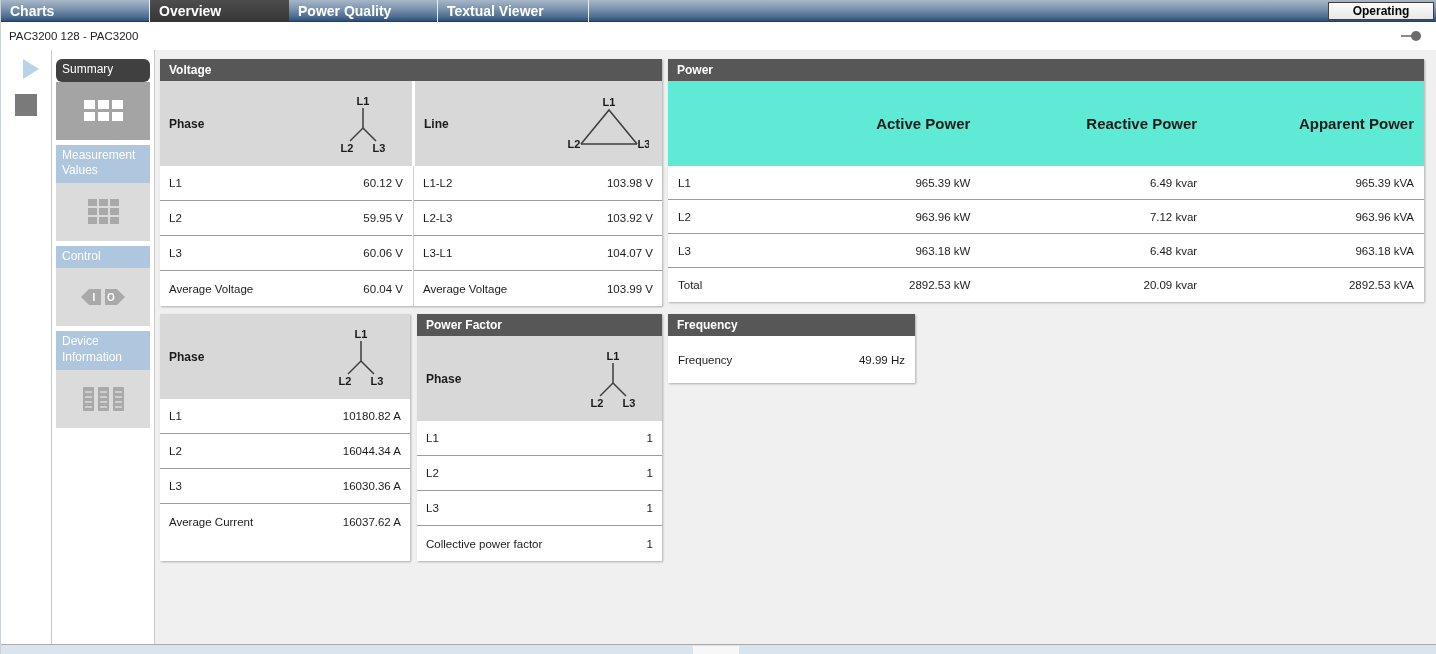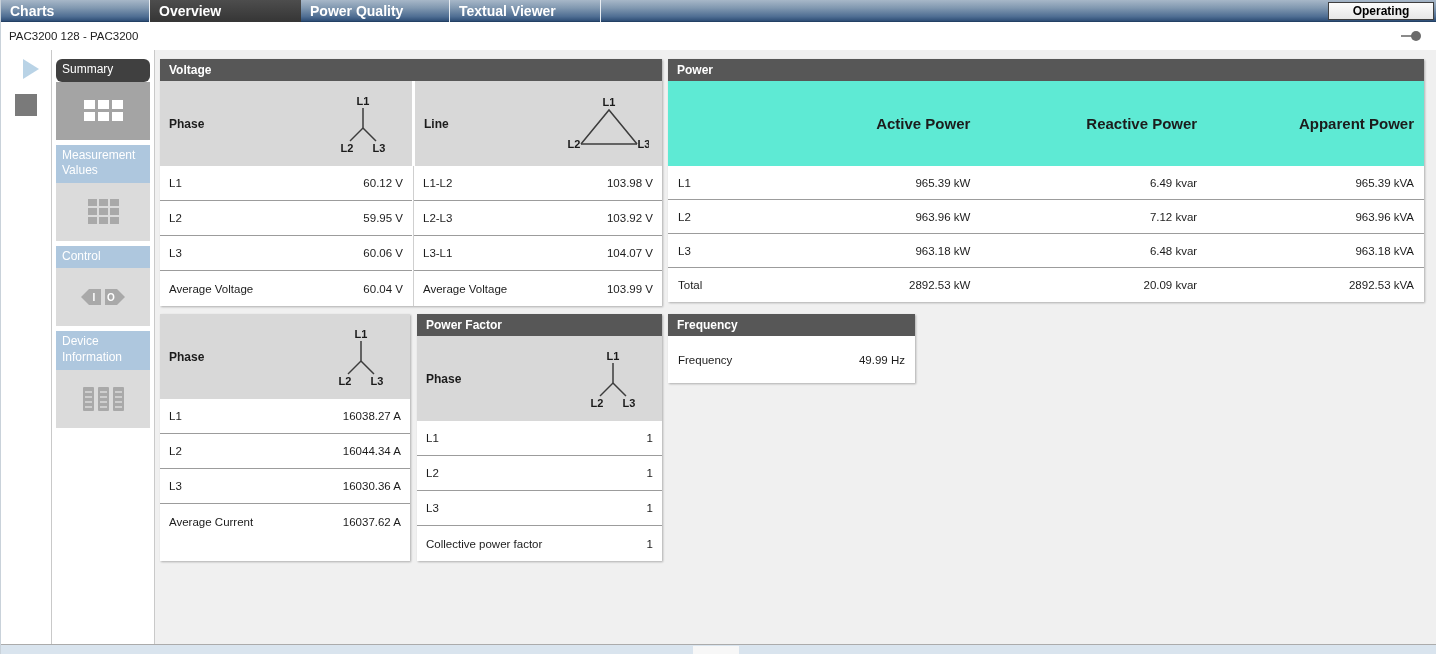--- a/index.html
+++ b/index.html
@@ -8,21 +8,21 @@
 
   .app { width:1436px; height:654px; display:flex; flex-direction:column; border-left:1px solid #c9d2da; }
 
   
   .tabbar { position:relative; height:22px; flex:0 0 22px;
     background:linear-gradient(to bottom,#a7b7c8 0%,#8299b1 35%,#5371933 70%,#3c5d85 85%,#22426b 98%,#16304e 100%);
     background:linear-gradient(to bottom,#a7b7c8 0%,#8299b1 35%,#4f6e93 75%,#2d4d75 96%,#16304e 100%);
     display:flex; align-items:stretch; }
   .tab { color:#fff; font-weight:bold; font-size:14px; display:flex; align-items:center; padding-left:9px; cursor:default; }
   .tab-0 { width:148px; }
-  .tab-1 { width:152px; border-left:1px solid #e9eef3; }
+  .tab-1 { width:140px; border-left:1px solid #e9eef3; }
   .tab-2 { width:148px; }
   .tab-3 { width:152px; border-left:1px solid #e9eef3; border-right:1px solid #e9eef3; }
   .tab.selected { background:linear-gradient(to bottom,#4d4d4d,#353535); }
   .operating-btn { position:absolute; right:2px; top:2px; height:18px; min-width:106px;
     background:linear-gradient(to bottom,#fcfcfc,#e7e7e7); border:1px solid #3f3f3f;
     color:#000; font-weight:bold; font-size:12px; display:flex; align-items:center; justify-content:center; padding:0 10px; }
 
   
   .crumbrow { height:28px; flex:0 0 28px; background:#fff; display:flex; align-items:center; padding:0 14px 0 8px; font-size:11.5px; color:#222;gap:32px; }
   .crumbrow .pin { margin-left:auto; }
@@ -283,21 +283,21 @@
                     <line x1="36" y1="33" x2="23" y2="46"></line>
                     <line x1="36" y1="33" x2="49" y2="46"></line>
                   </g>
                 <text x="20" y="57" font-size="11" fill="#1a1a1a" text-anchor="middle">L2</text>
                 <text x="52" y="57" font-size="11" fill="#1a1a1a" text-anchor="middle">L3</text>
               </svg>
             </div>
             <div class="rows">
               <div class="vrow">
                   <span class="lbl">L1</span>
-                  <span class="val">16038.27 A</span>
+                  <span class="val">10180.82 A</span>
                 </div>
               <div class="vrow">
                   <span class="lbl">L2</span>
                   <span class="val">16044.34 A</span>
                 </div>
               <div class="vrow">
                   <span class="lbl">L3</span>
                   <span class="val">16030.36 A</span>
                 </div>
               <div class="vrow">

